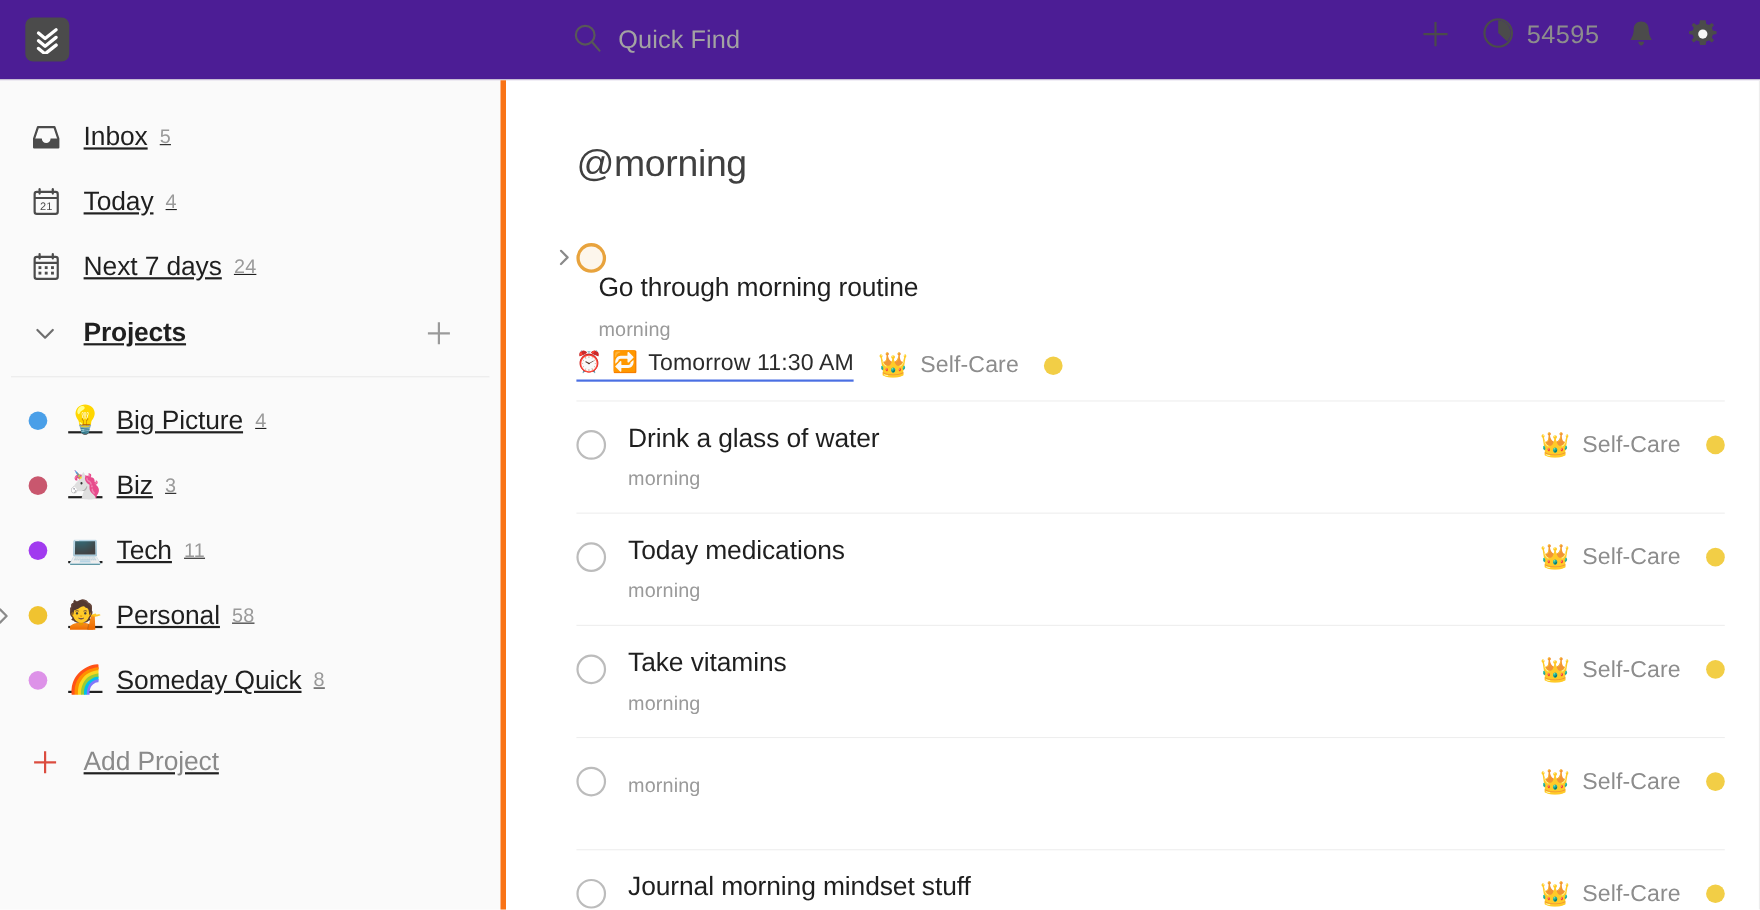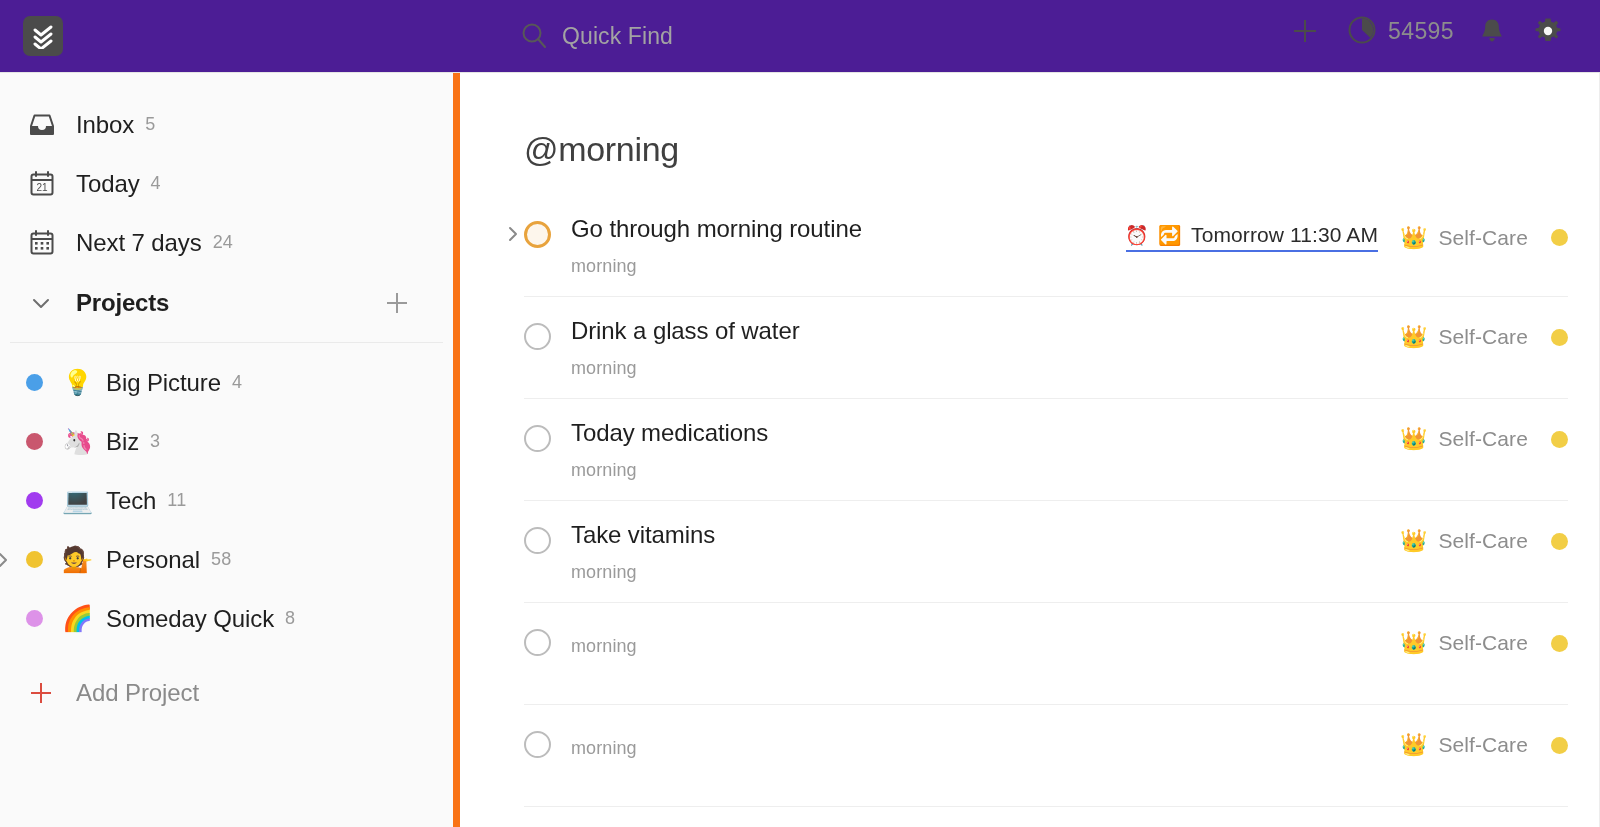--- a/index.html
+++ b/index.html
@@ -112,23 +112,24 @@
     flex: 1;
     display: flex;
     min-height: 0;
   }
 
   
   .sidebar {
     width: 460px;
     min-width: 460px;
     background: #fafafa;
-    border-right: 7px solid #f97316;
+    border-right: 5px solid #f97316;
     position: relative;
     padding-top: 22px;
+    text-decoration: underline;
   }
 
   .nav-item {
     height: 59px;
     display: flex;
     align-items: center;
     padding-left: 26px;
     cursor: pointer;
     text-decoration: none;
     color: inherit;
@@ -293,21 +294,21 @@
   }
 
   .task-row {
     position: relative;
     border-bottom: 1px solid #eeeeee;
     min-height: 102px;
     padding: 20px 0 17px 0;
     display: flex;
     align-items: flex-start;
   }
-  .task-row:first-child { border-top: none; }
+  .task-row:first-child { border-top: none; flex-direction: column; }
 
   .task-expander {
     position: absolute;
     left: -22px;
     top: 28px;
     display: flex;
     cursor: pointer;
   }
 
   .checkbox {
@@ -659,20 +660,21 @@
               <span class="proj-tag-emoji">👑</span>
               <span class="proj-tag-label">Self-Care</span>
               <span class="proj-tag-dot" style="background:#f2ce46"></span>
             </div>
           </div>
         </div>
 
         <div class="task-row">
           <span class="checkbox"></span>
           <div class="task-body">
+            <div class="task-title">Journal morning mindset stuff</div>
             <div class="task-sub">morning</div>
           </div>
           <div class="task-meta">
             <div class="proj-tag">
               <span class="proj-tag-emoji">👑</span>
               <span class="proj-tag-label">Self-Care</span>
               <span class="proj-tag-dot" style="background:#f2ce46"></span>
             </div>
           </div>
         </div>

